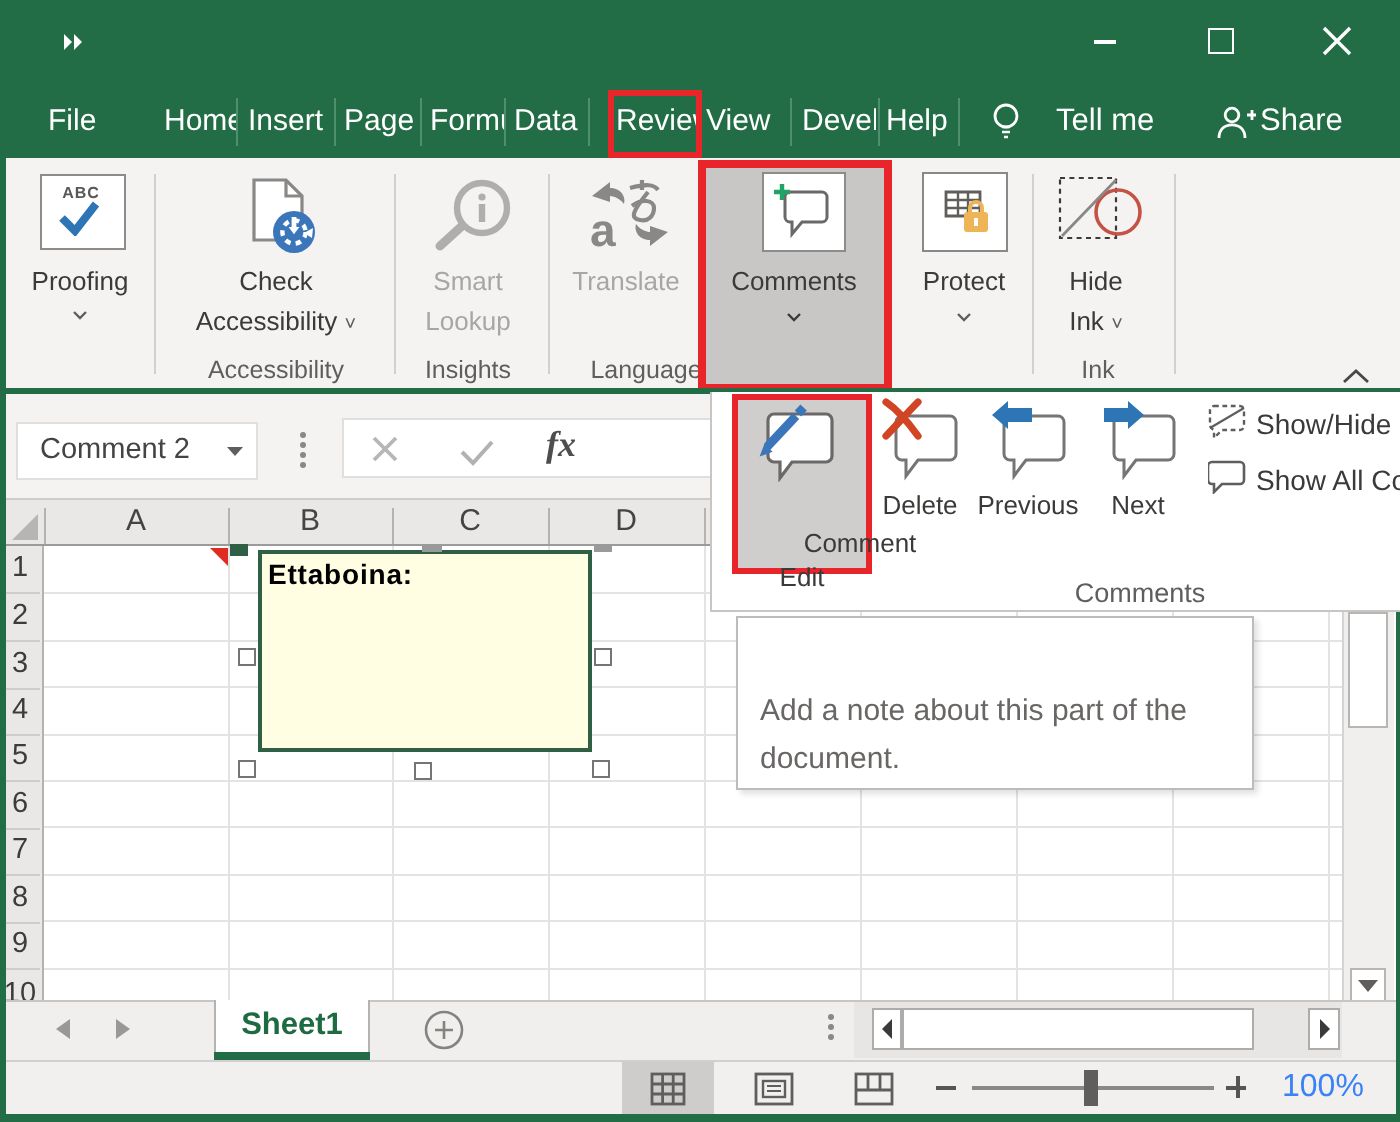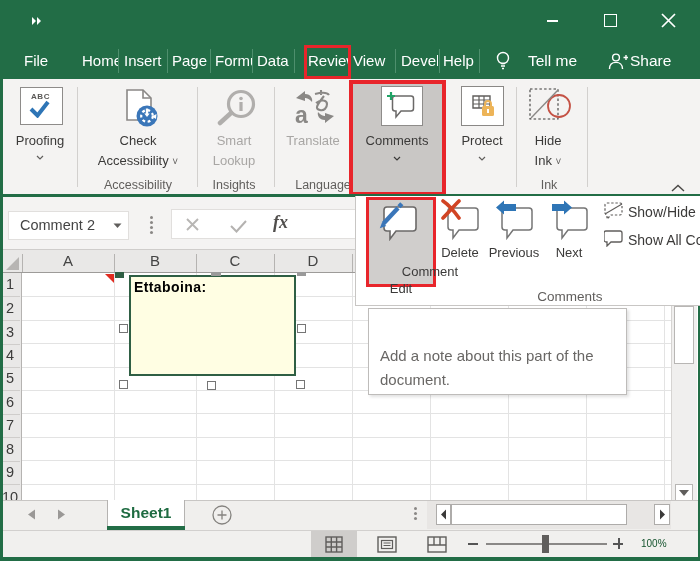--- a/index.html
+++ b/index.html
@@ -282,21 +282,21 @@
   </svg>
   <svg class="abs" style="left:427px;top:536px;" width="20" height="17" viewBox="0 0 20 17">
     <rect x="1" y="1" width="18" height="15" fill="none" stroke="#605e5c" stroke-width="1.4"></rect>
     <path d="M7,1 v8 M13,1 v8 M1,9 h18" stroke="#605e5c" stroke-width="1.4"></path>
   </svg>
   <div class="abs" style="left:468px;top:542.5px;width:10px;height:2px;background:#555;"></div>
   <div class="abs" style="left:486px;top:543px;width:121px;height:1.5px;background:#8a8886;"></div>
   <div class="abs" style="left:542px;top:535px;width:7px;height:18px;background:#605e5c;"></div>
   <div class="abs" style="left:613px;top:542.5px;width:10px;height:2px;background:#555;"></div>
   <div class="abs" style="left:617.5px;top:538px;width:2px;height:11px;background:#555;"></div>
-  <div class="abs" style="left:641px;top:530px;height:14px;line-height:27px;font-size:10px;color:#14532d;">100%</div>
+  <div class="abs" style="left:641px;top:530px;height:14px;line-height:27px;font-size:16px;color:#3b82f6;">100%</div>
 
   <div class="abs" style="left:0;top:44px;width:2.5px;height:513px;background:#226d46;"></div>
   <div class="abs" style="left:697.5px;top:306px;width:2.5px;height:251px;background:#226d46;"></div>
   <div class="abs" style="left:0;top:557px;width:700px;height:4px;background:#226d46;"></div>
 
   <div class="abs" style="left:355px;top:196px;width:345px;height:110px;background:#fff;border-left:1px solid #c8c6c4;border-bottom:1px solid #c8c6c4;box-sizing:border-box;"></div>
 
   <div class="abs" style="left:366px;top:197px;width:70px;height:90px;background:#d0cecc;border:3.5px solid #e8252b;box-sizing:border-box;"></div>
   <svg class="abs" style="left:378px;top:199px;" width="46" height="42" viewBox="0 0 46 42">
     <path d="M9,8 h26 a3,3 0 0 1 3,3 v18 a3,3 0 0 1 -3,3 h-17 l-6,8 v-8 h-3 a3,3 0 0 1 -3,-3 v-18 a3,3 0 0 1 3,-3 z" fill="#fff" stroke="#6b6968" stroke-width="1.6"></path>

